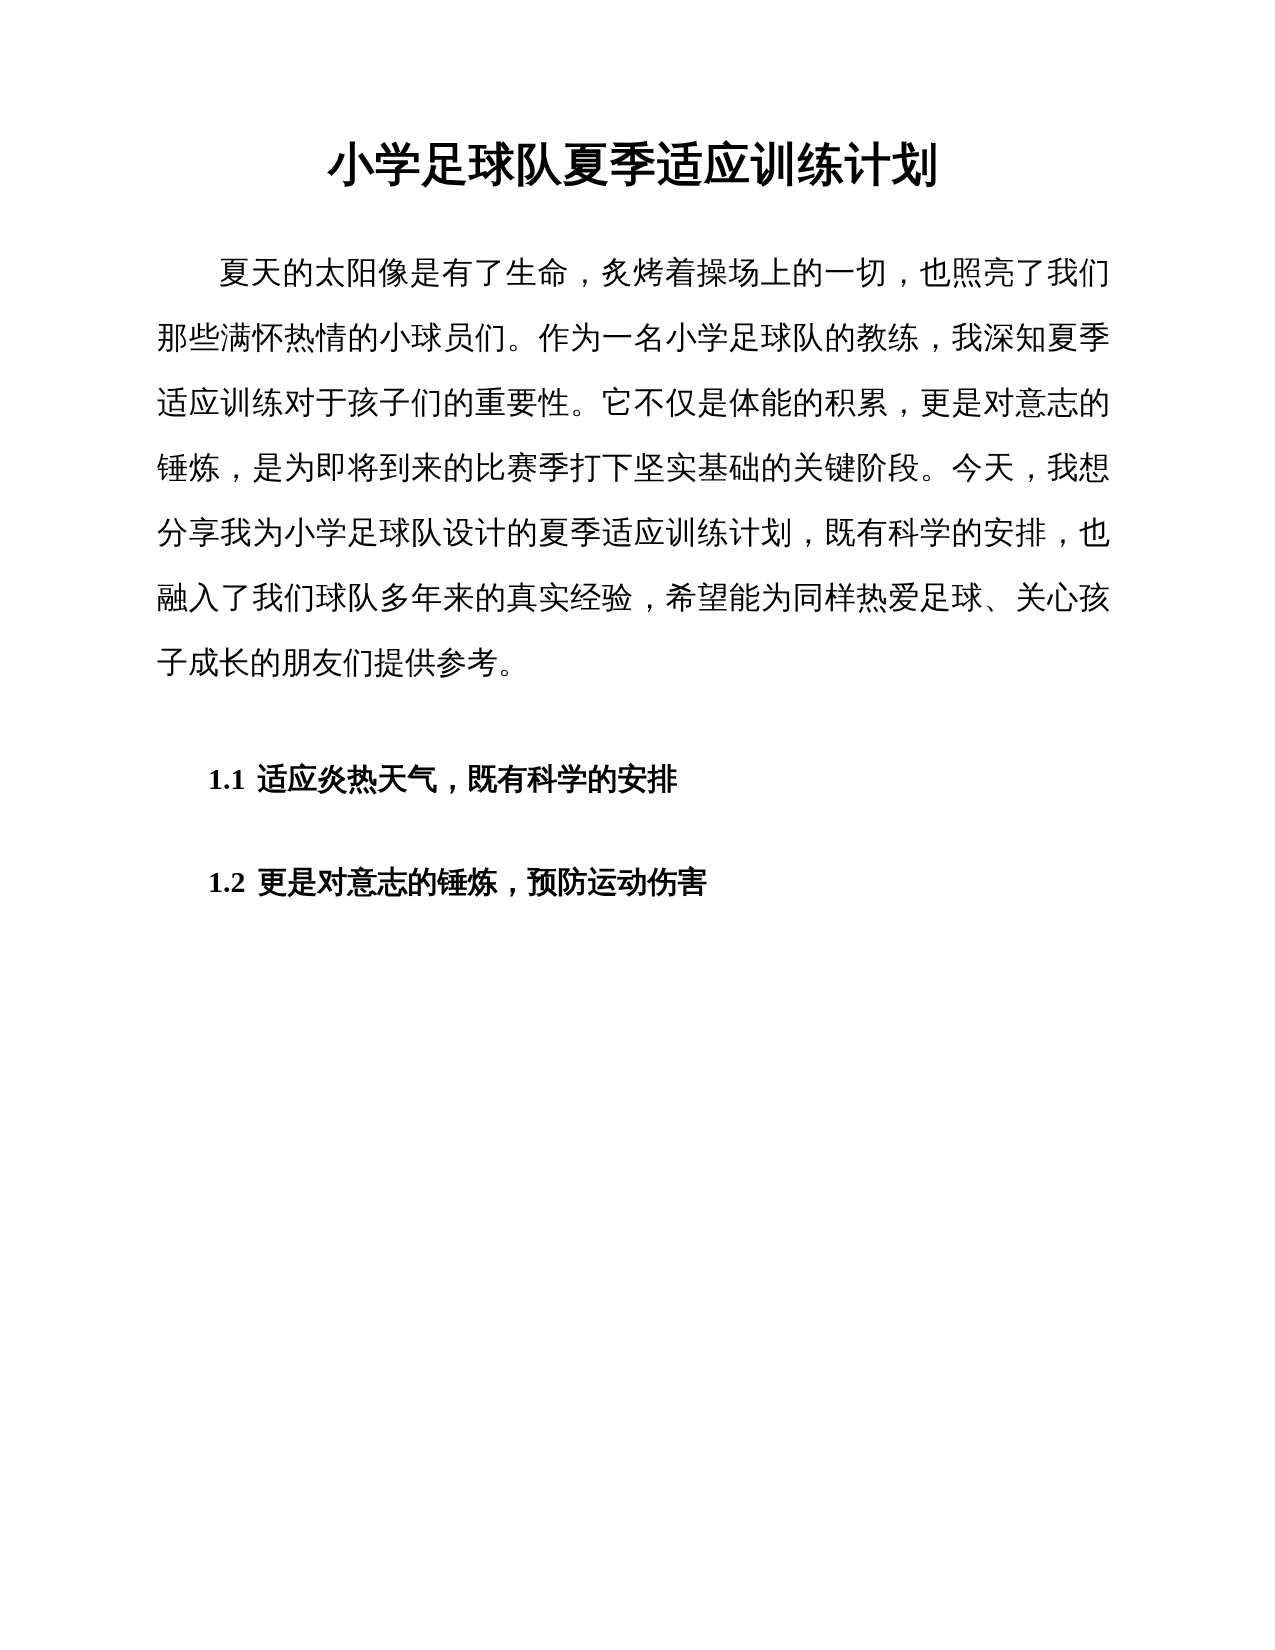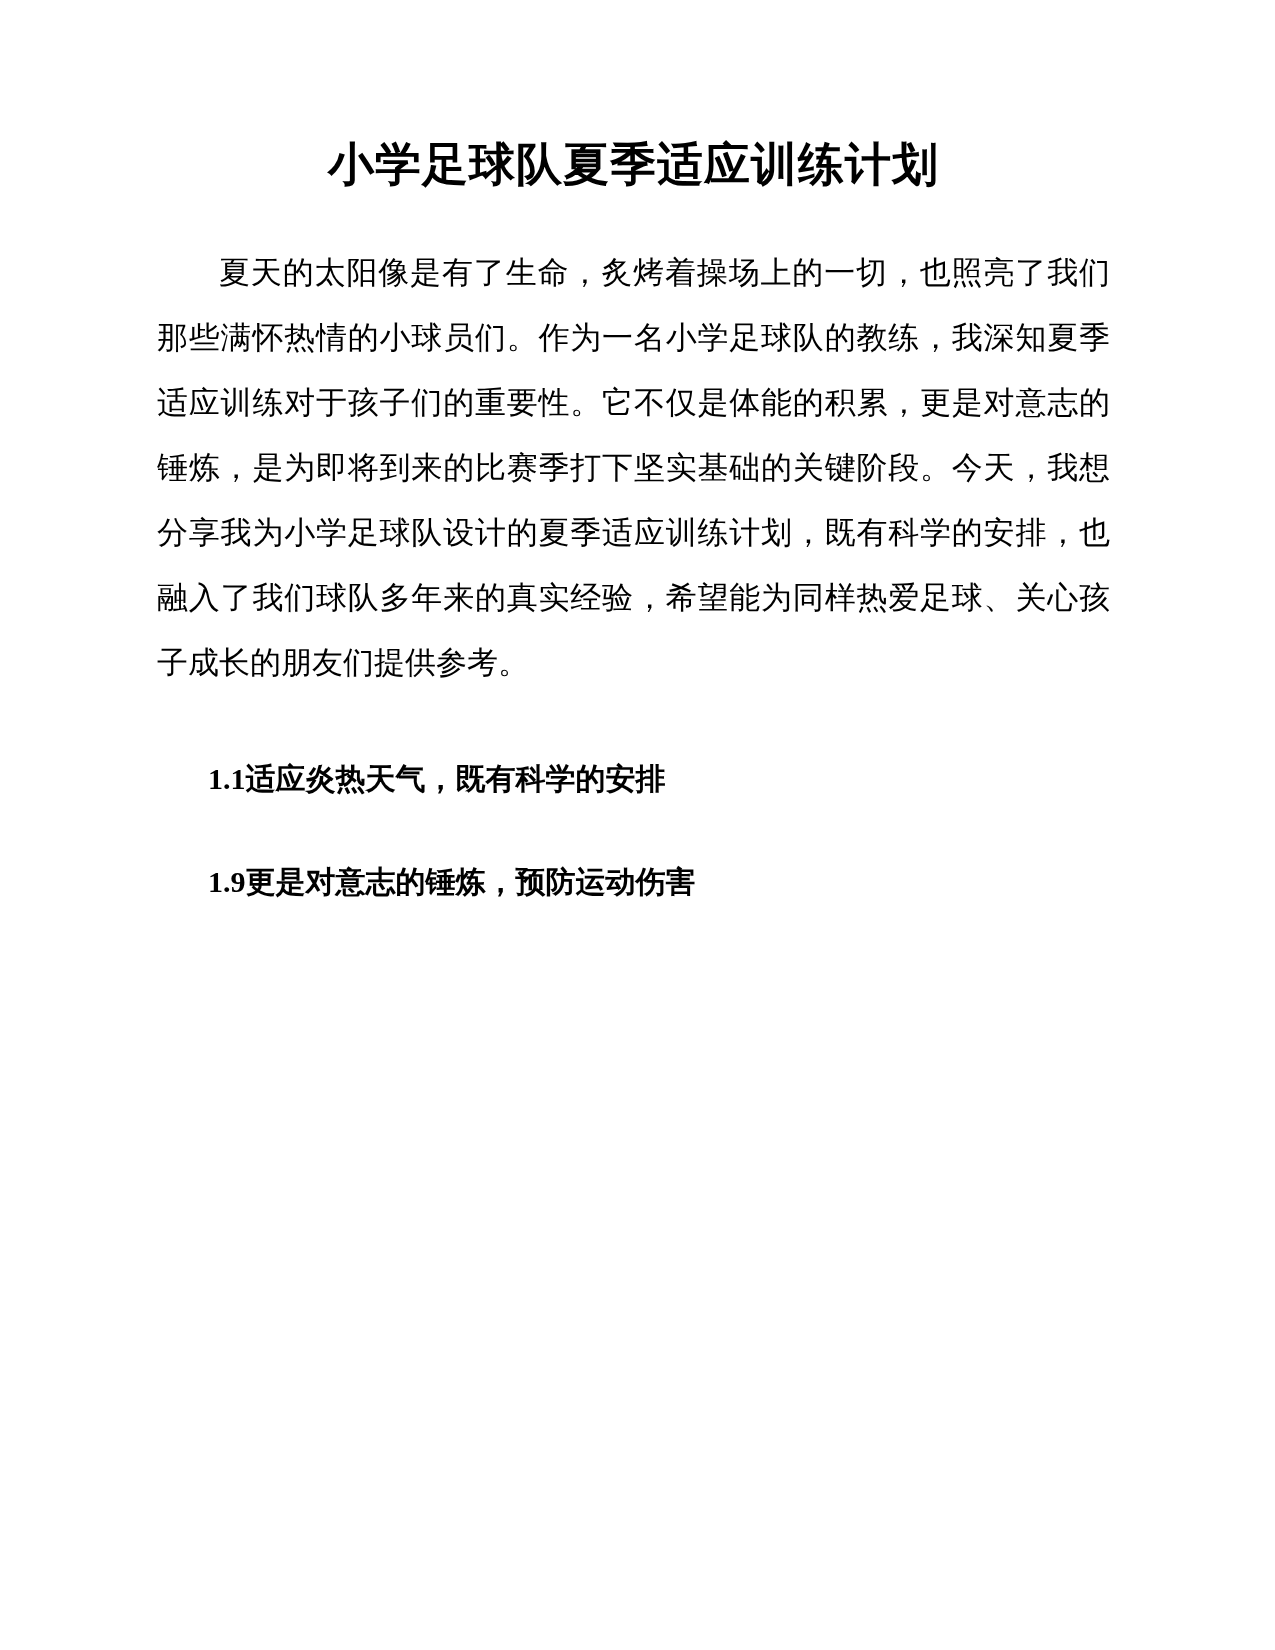--- a/index.html
+++ b/index.html
@@ -47,35 +47,35 @@
     font-family: "Liberation Sans", "DejaVu Sans", sans-serif;
     font-weight: bold;
     font-size: 30px;
     line-height: 1.3;
     margin: 64px 0 42px 0;
     padding-left: 66px;
   }
   .h3-heading .num {
     font-family: "Liberation Serif", "DejaVu Serif", serif;
     font-weight: bold;
-    margin-right: 0;
+    margin-right: 12px;
   }
 </style>
 </head>
 <body>
 
 <div class="page">
 
   <h1 class="doc-title">小学足球队夏季适应训练计划</h1>
 
   <p class="body-para">夏天的太阳像是有了生命，炙烤着操场上的一切，也照亮了我们那些满怀热情的小球员们。作为一名小学足球队的教练，我深知夏季适应训练对于孩子们的重要性。它不仅是体能的积累，更是对意志的锤炼，是为即将到来的比赛季打下坚实基础的关键阶段。今天，我想分享我为小学足球队设计的夏季适应训练计划，既有科学的安排，也融入了我们球队多年来的真实经验，希望能为同样热爱足球、关心孩子成长的朋友们提供参考。</p>
 
 
   <h3 class="h3-heading">
     <span class="num">1.1</span><span>适应炎热天气，既有科学的安排</span>
   </h3>
 
 
   <h3 class="h3-heading">
-    <span class="num">1.9</span><span>更是对意志的锤炼，预防运动伤害</span>
+    <span class="num">1.2</span><span>更是对意志的锤炼，预防运动伤害</span>
   </h3>
 
 </div>
 
 </body></html>

